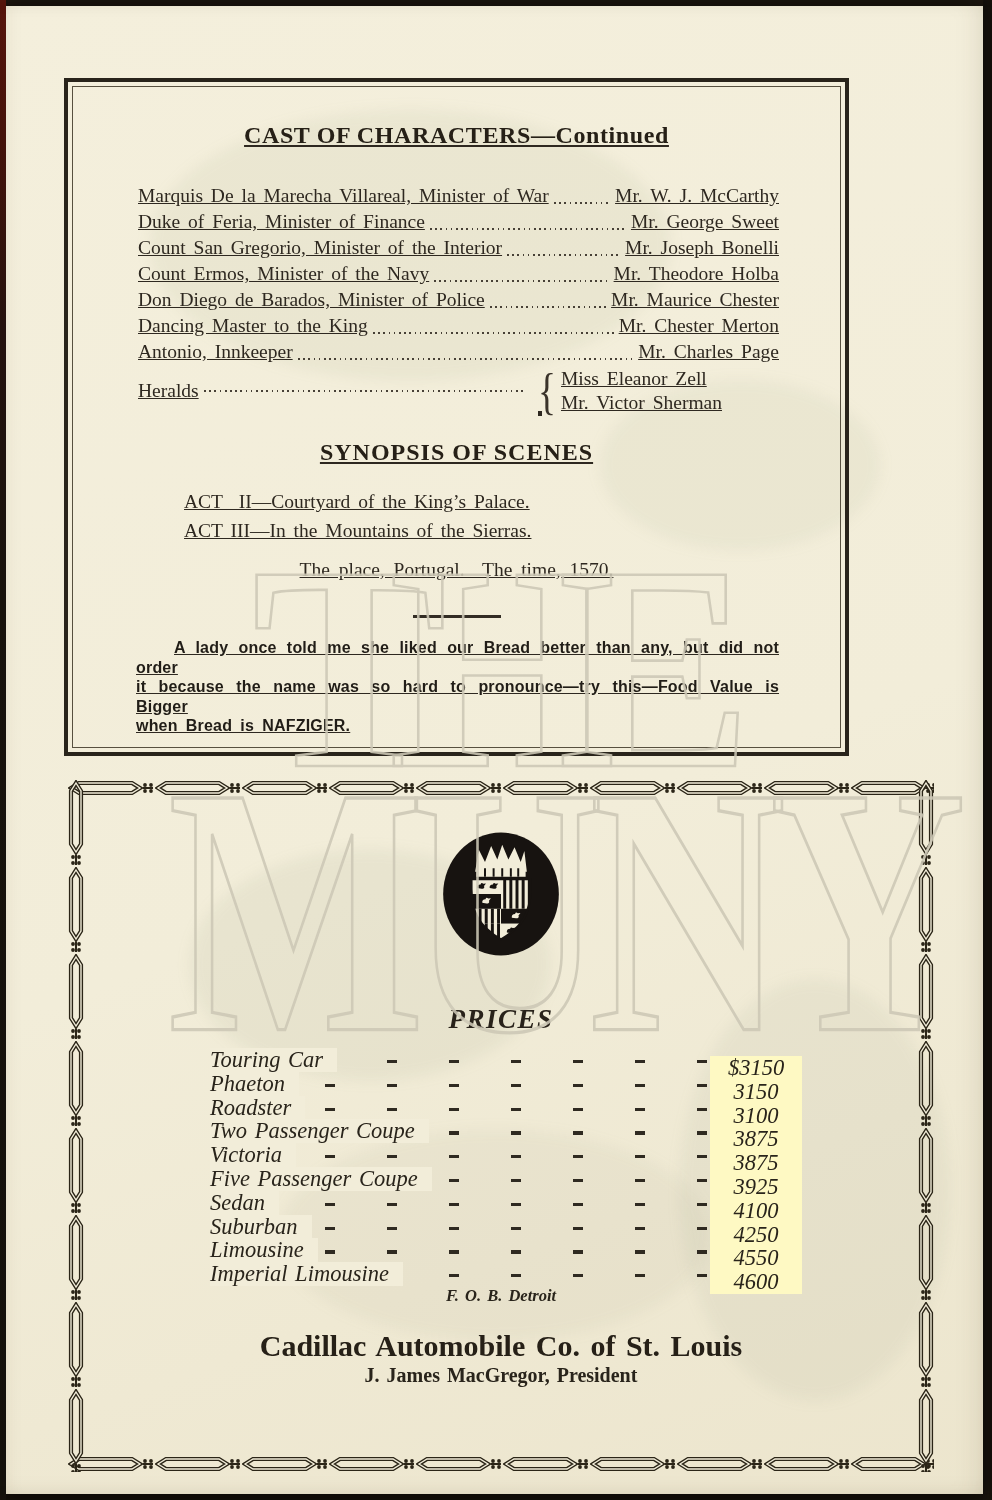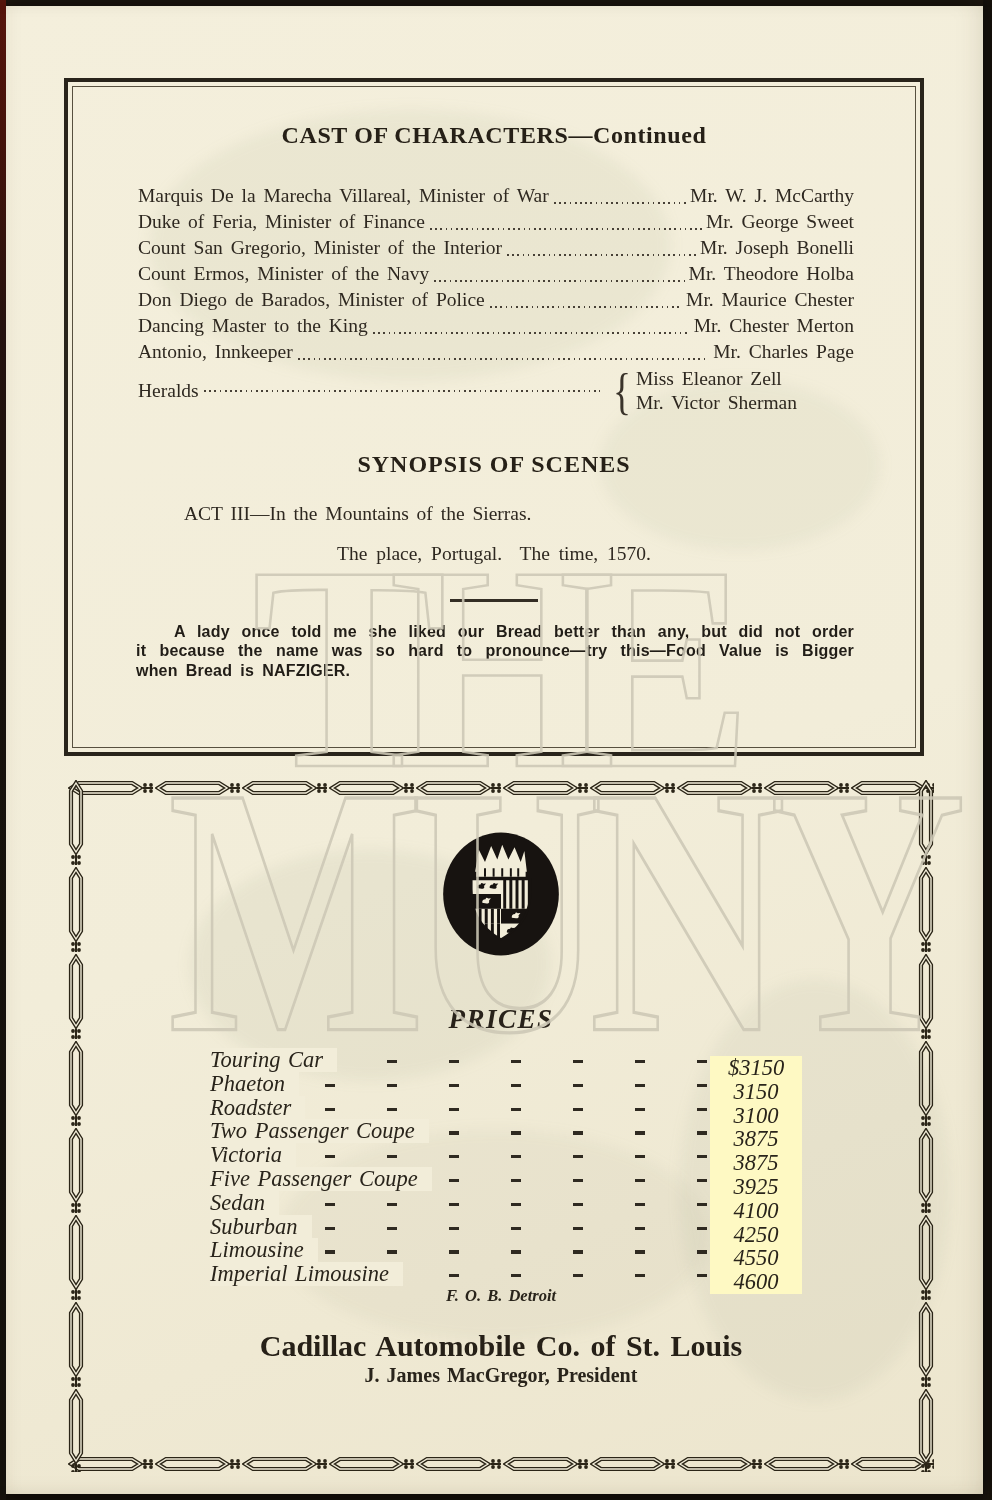--- a/index.html
+++ b/index.html
@@ -29,34 +29,34 @@
   .ghost{position:absolute;z-index:0;border-radius:50%;filter:blur(7px);pointer-events:none;}
   .g1{left:150px;top:110px;width:520px;height:270px;background:rgba(145,155,115,.09);}
   .g2{left:600px;top:380px;width:280px;height:170px;background:rgba(135,150,112,.08);}
   .g3{left:190px;top:850px;width:360px;height:230px;background:rgba(128,145,108,.09);}
   .g4{left:680px;top:980px;width:270px;height:420px;background:rgba(130,145,110,.08);}
   .g5{left:280px;top:1130px;width:430px;height:210px;background:rgba(135,145,108,.07);}
 
   .panel{position:absolute;z-index:1;box-sizing:border-box;}
 
   
-  .box1{left:64px;top:78px;width:860px;height:678px;border:4px solid #29241b;}
+  .box1{left:64px;top:78px;width:785px;height:678px;border:4px solid #29241b;text-decoration:underline;}
   .box1::before{content:"";position:absolute;inset:4px;border:1px solid #57503f;pointer-events:none;}
   .cast-title{margin:40px 20px 0;text-align:center;font-size:24px;font-weight:bold;
     letter-spacing:.6px;color:#262017;}
   .cast-list{margin:34px 66px 0 70px;}
   .cast-row{display:flex;align-items:baseline;font-size:19.5px;line-height:26px;word-spacing:3px;}
   .dots{flex:1;height:2.4px;align-self:flex-end;margin:0 4px 5px 5px;
     background:repeating-linear-gradient(to right,#474036 0 1.7px,transparent 1.7px 5.2px);}
   .herald-row{display:flex;align-items:center;margin:2px 66px 0 70px;font-size:19.5px;}
   .herald-row .dots{align-self:center;margin-bottom:0;}
   .brace{font-size:50px;font-weight:400;color:#3a332a;line-height:46px;
     transform:scaleX(.75);margin:0 2px 0 6px;}
   .herald-names{display:flex;flex-direction:column;line-height:24px;min-width:218px;word-spacing:3px;}
-  .syn-title{margin:36px 20px 0;text-align:center;font-size:24px;font-weight:bold;
+  .syn-title{margin:24px 20px 0;text-align:center;font-size:24px;font-weight:bold;
     letter-spacing:1px;color:#262017;}
   .acts{margin:22px 0 0 116px;}
   .act-line{font-size:19.5px;line-height:28.5px;word-spacing:3px;}
   .place-line{margin-top:14px;text-align:center;font-size:19.5px;word-spacing:4px;}
   .divider{width:88px;height:3px;background:#332d24;margin:34px auto 0;}
   .bread-ad{margin:20px 66px 0 68px;font-family:"Liberation Sans","DejaVu Sans",sans-serif;
     font-weight:bold;font-size:16px;line-height:19.5px;color:#211d17;
     letter-spacing:.2px;word-spacing:3.5px;}
   .ad-line{text-align:justify;text-align-last:justify;}
   .ad-line:first-child{text-indent:38px;}
@@ -149,20 +149,21 @@
     <span class="brace">{</span>
     <span class="herald-names">
       <span>Miss Eleanor Zell</span>
       <span>Mr. Victor Sherman</span>
     </span>
   </div>
 
   <h2 class="syn-title">SYNOPSIS OF SCENES</h2>
 
   <div class="acts">
+      <div class="act-line">ACT&nbsp;&nbsp;II—Courtyard of the King’s Palace.</div>
       <div class="act-line">ACT III—In the Mountains of the Sierras.</div>
     </div>
 
   <div class="place-line">The place, Portugal.&nbsp; The time, 1570.</div>
 
   <div class="divider"></div>
 
   <div class="bread-ad">
       <div class="ad-line">A lady once told me she liked our Bread better than any, but did not order</div>
       <div class="ad-line">it because the name was so hard to pronounce—try this—Food Value is Bigger</div>

